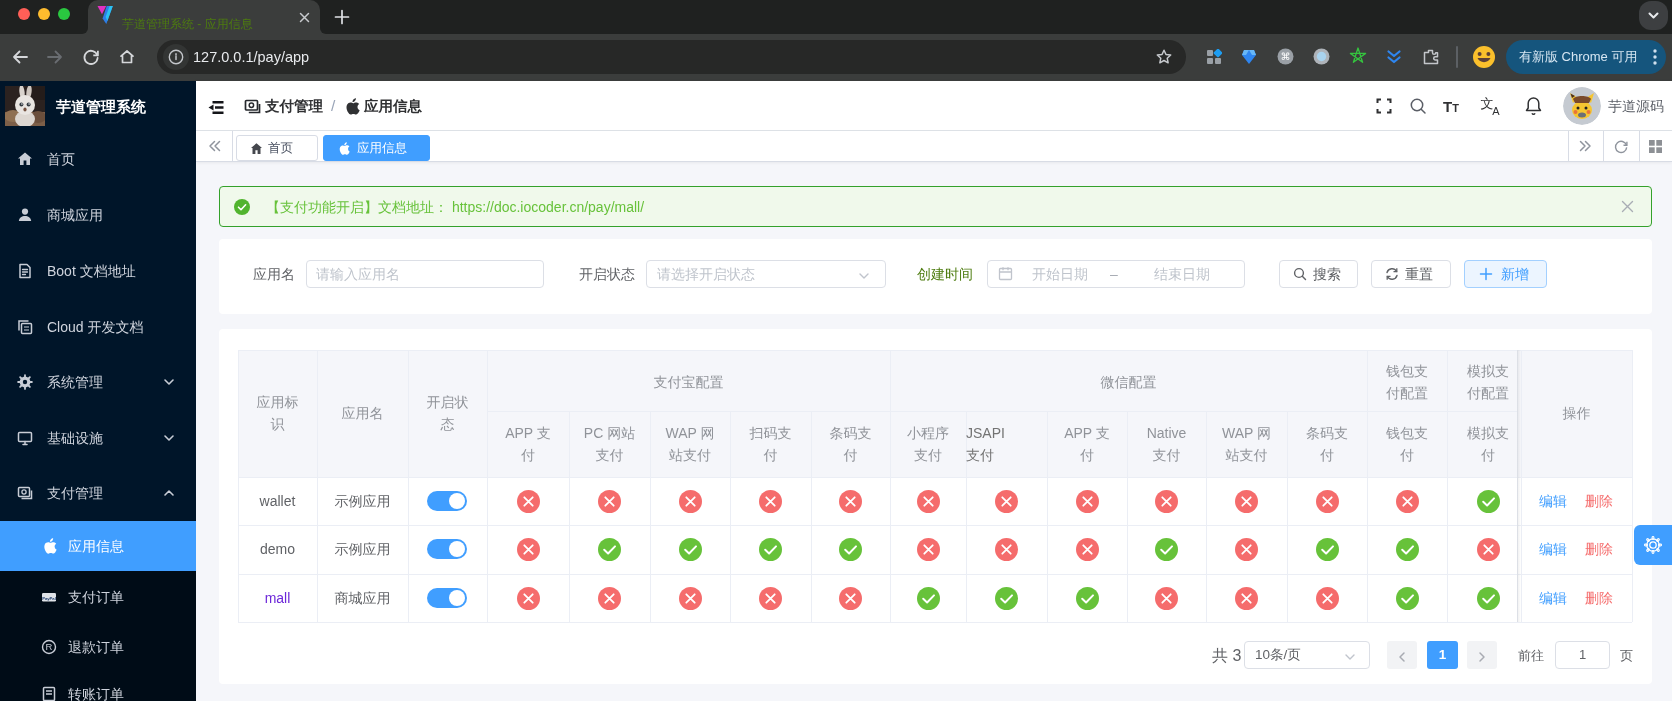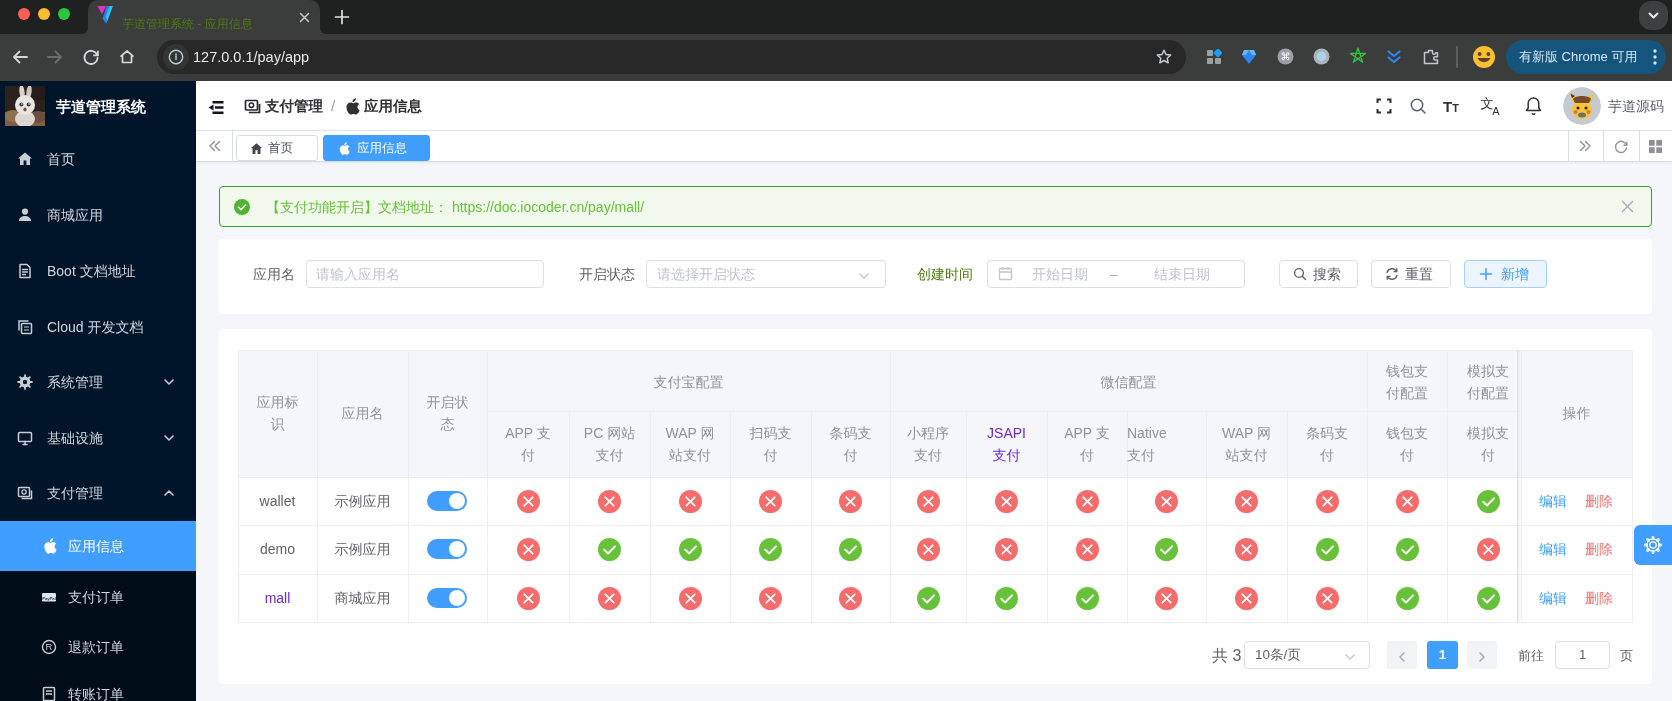--- a/index.html
+++ b/index.html
@@ -354,23 +354,23 @@
 <div class="abs" style="left:890px;top:371px;width:477px;height:22px;color:#909399;font-size:14px;line-height:22px;text-align:center">微信配置</div>
 <div class="abs" style="left:1367px;top:360px;width:80px;height:44px;color:#909399;font-size:14px;line-height:22px;text-align:center">钱包支<br>付配置</div>
 <div class="abs" style="left:1447px;top:360px;width:82px;height:44px;color:#909399;font-size:14px;line-height:22px;text-align:center">模拟支<br>付配置</div>
 <div class="abs" style="left:1521px;top:402px;width:111px;height:22px;color:#909399;font-size:14px;line-height:22px;text-align:center">操作</div>
 <div class="abs" style="left:487px;top:422px;width:82px;height:44px;color:#909399;font-size:14px;line-height:22px;text-align:center">APP 支<br>付</div>
 <div class="abs" style="left:569px;top:422px;width:81px;height:44px;color:#909399;font-size:14px;line-height:22px;text-align:center">PC 网站<br>支付</div>
 <div class="abs" style="left:650px;top:422px;width:80px;height:44px;color:#909399;font-size:14px;line-height:22px;text-align:center">WAP 网<br>站支付</div>
 <div class="abs" style="left:730px;top:422px;width:81px;height:44px;color:#909399;font-size:14px;line-height:22px;text-align:center">扫码支<br>付</div>
 <div class="abs" style="left:811px;top:422px;width:79px;height:44px;color:#909399;font-size:14px;line-height:22px;text-align:center">条码支<br>付</div>
 <div class="abs" style="left:890px;top:422px;width:76px;height:44px;color:#909399;font-size:14px;line-height:22px;text-align:center">小程序<br>支付</div>
-<div class="abs" style="left:966px;top:422px;width:81px;height:44px;color:#6d28d9;font-size:14px;line-height:22px;text-align:center">JSAPI<br>支付</div>
+<div class="abs" style="left:966px;top:422px;width:81px;height:44px;color:#737373;font-size:14px;line-height:22px;text-align:left">JSAPI<br>支付</div>
 <div class="abs" style="left:1047px;top:422px;width:80px;height:44px;color:#909399;font-size:14px;line-height:22px;text-align:center">APP 支<br>付</div>
-<div class="abs" style="left:1127px;top:422px;width:79px;height:44px;color:#909399;font-size:14px;line-height:22px;text-align:left">Native<br>支付</div>
+<div class="abs" style="left:1127px;top:422px;width:79px;height:44px;color:#909399;font-size:14px;line-height:22px;text-align:center">Native<br>支付</div>
 <div class="abs" style="left:1206px;top:422px;width:81px;height:44px;color:#909399;font-size:14px;line-height:22px;text-align:center">WAP 网<br>站支付</div>
 <div class="abs" style="left:1287px;top:422px;width:80px;height:44px;color:#909399;font-size:14px;line-height:22px;text-align:center">条码支<br>付</div>
 <div class="abs" style="left:1367px;top:422px;width:80px;height:44px;color:#909399;font-size:14px;line-height:22px;text-align:center">钱包支<br>付</div>
 <div class="abs" style="left:1447px;top:422px;width:82px;height:44px;color:#909399;font-size:14px;line-height:22px;text-align:center">模拟支<br>付</div>
 <div class="abs" style="left:238px;top:490px;width:79px;height:22px;color:#606266;font-size:14px;line-height:22px;text-align:center">wallet</div>
 <div class="abs" style="left:317px;top:490px;width:91px;height:22px;color:#606266;font-size:14px;line-height:22px;text-align:center">示例应用</div>
 <div class="abs" style="left:427px;top:491px;width:40px;height:20px;border-radius:10px;background:#409eff"></div>
 <div class="abs" style="left:449px;top:493px;width:16px;height:16px;border-radius:50%;background:#fff"></div>
 <div class="abs" style="left:516.5px;top:489.5px;width:23px;height:23px"><svg width="23" height="23" viewBox="0 0 23 23" style="">
       <circle cx="11.5" cy="11.5" r="11.5" fill="#f56c6c"></circle>

